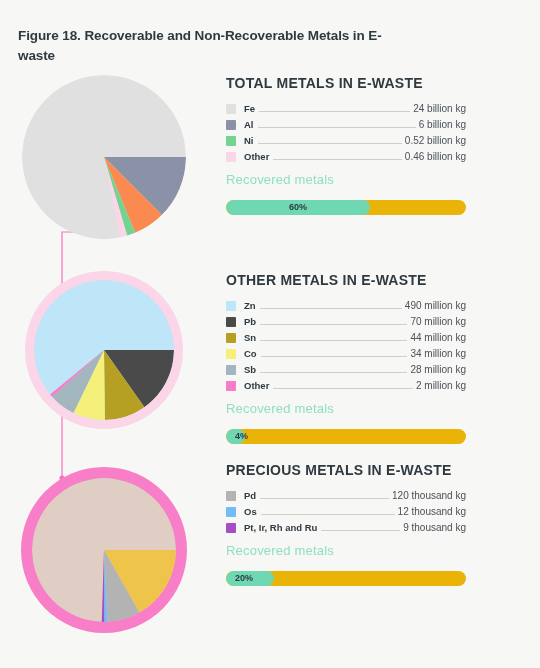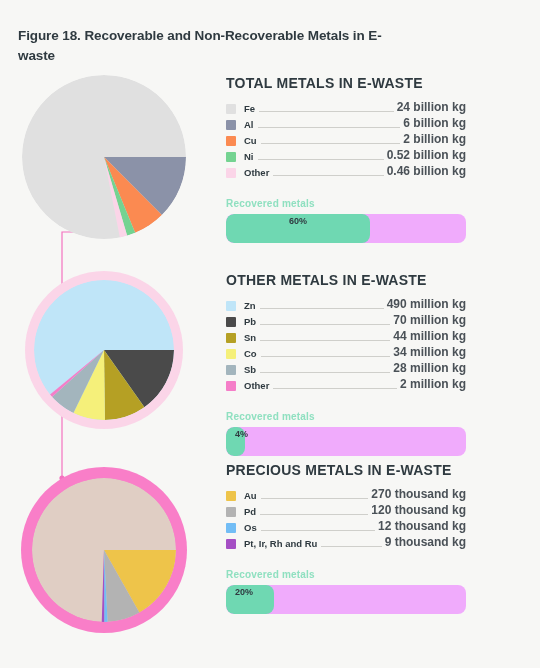--- a/index.html
+++ b/index.html
@@ -65,39 +65,38 @@
     color:#2f3a40;
     white-space:nowrap;
   }
   .leader{
     flex:1 1 auto;
     border-bottom:1px solid #cfcfcb;
     margin:0 3px 2px 4px;
     height:7px;
   }
   .lg-value{
-    font-size:12px;
+    font-size:10px;
     color:#4a5157;
     white-space:nowrap;
-    font-weight:bold;
   }
 
   .recovered-label{
-    margin-top:20px;
-    font-size:10px;
-    font-weight:bold;
+    margin-top:10px;
+    font-size:13px;
+    font-weight:normal;
     letter-spacing:0.2px;
     color:#8fe0c0;
   }
   .bar-track{
-    margin-top:5px;
+    margin-top:13px;
     position:relative;
-    height:29px;
+    height:15px;
     border-radius:8px;
-    background:#f0abfc;
+    background:#eab308;
     overflow:hidden;
   }
   .bar-fill{
     position:absolute;
     left:0;top:0;bottom:0;
     border-radius:8px;
     background:#6fd8b2;
   }
   .bar-text{
     position:absolute;
@@ -143,26 +142,20 @@
         <span class="swatch" style="background: rgb(224, 224, 224);"></span>
         <span class="lg-label">Fe</span>
         <span class="leader"></span>
         <span class="lg-value">24 billion kg</span>
       </div>
       <div class="legend-row">
         <span class="swatch" style="background: rgb(139, 146, 168);"></span>
         <span class="lg-label">Al</span>
         <span class="leader"></span>
         <span class="lg-value">6 billion kg</span>
-      </div>
-      <div class="legend-row">
-        <span class="swatch" style="background: rgb(251, 138, 81);"></span>
-        <span class="lg-label">Cu</span>
-        <span class="leader"></span>
-        <span class="lg-value">2 billion kg</span>
       </div>
       <div class="legend-row">
         <span class="swatch" style="background: rgb(116, 211, 145);"></span>
         <span class="lg-label">Ni</span>
         <span class="leader"></span>
         <span class="lg-value">0.52 billion kg</span>
       </div>
       <div class="legend-row">
         <span class="swatch" style="background: rgb(251, 213, 232);"></span>
         <span class="lg-label">Other</span>
@@ -240,26 +233,20 @@
         <circle cx="72" cy="72" r="72" fill="#e0cec4"></circle>
         <path d="M 72 72 L 144 72 A 72 72 0 0 1 107.47636859147698 134.65323033620587 Z" fill="#eec44a"></path>
         <path d="M 72 72 L 107.47636859147698 134.65323033620587 A 72 72 0 0 1 75.61759090894336 143.90906087563326 Z" fill="#b3b3b3"></path>
         <path d="M 72 72 L 75.61759090894336 143.90906087563326 A 72 72 0 0 1 72.2261942989833 143.9996446945338 Z" fill="#72bdf5"></path>
         <path d="M 72 72 L 72.2261942989833 143.9996446945338 A 72 72 0 0 1 69.73842534637477 143.96447234633268 Z" fill="#a54fc4"></path>
       </svg>
     </div>
     <div class="panel">
       <div class="panel-title">PRECIOUS METALS IN E-WASTE</div>
       <div class="legend-row">
-        <span class="swatch" style="background: rgb(238, 196, 74);"></span>
-        <span class="lg-label">Au</span>
-        <span class="leader"></span>
-        <span class="lg-value">270 thousand kg</span>
-      </div>
-      <div class="legend-row">
         <span class="swatch" style="background: rgb(179, 179, 179);"></span>
         <span class="lg-label">Pd</span>
         <span class="leader"></span>
         <span class="lg-value">120 thousand kg</span>
       </div>
       <div class="legend-row">
         <span class="swatch" style="background: rgb(114, 189, 245);"></span>
         <span class="lg-label">Os</span>
         <span class="leader"></span>
         <span class="lg-value">12 thousand kg</span>

